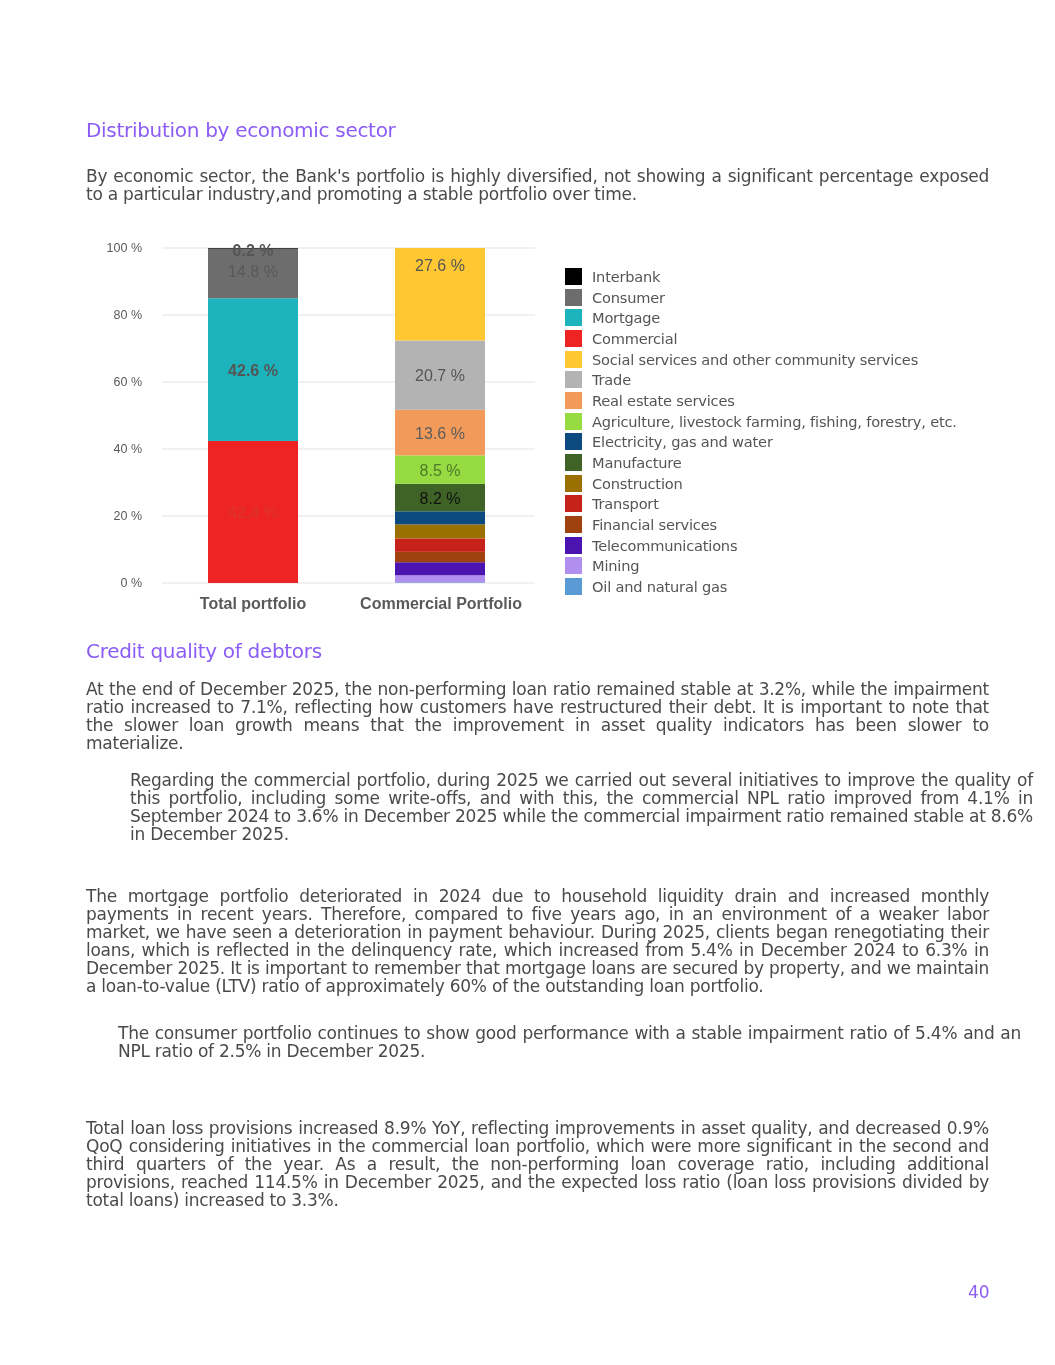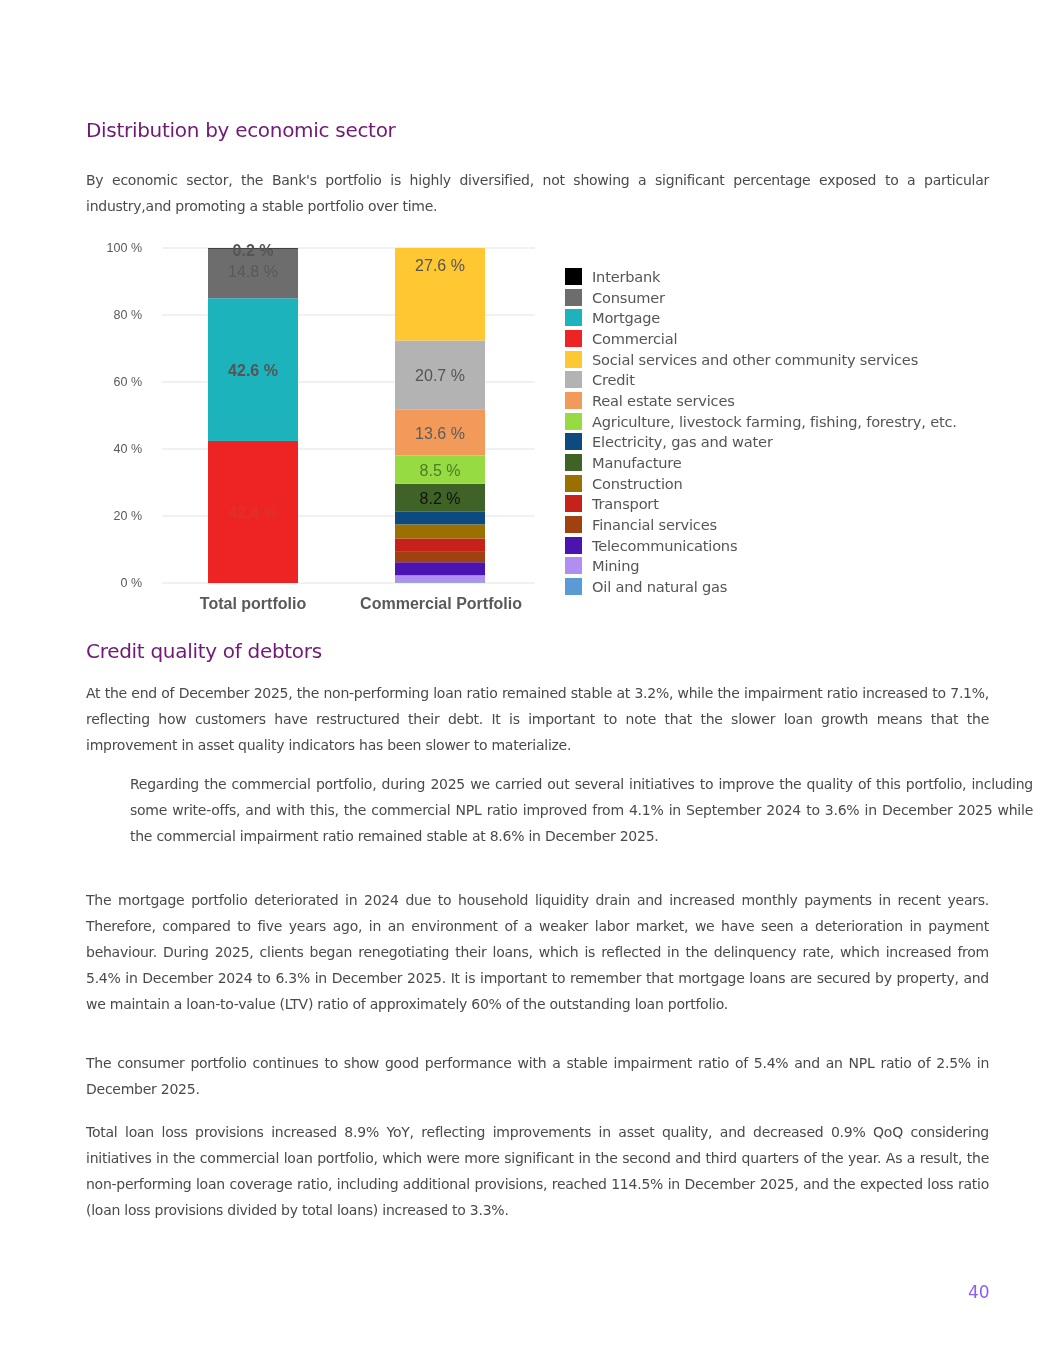--- a/index.html
+++ b/index.html
@@ -1,18 +1,18 @@
 <!DOCTYPE html>
 <html><head>
 <meta charset="utf-8">
 <style>
   html, body { margin: 0; padding: 0; background: #ffffff; }
   body { width: 1055px; height: 1365px; position: relative; font-family: "DejaVu Sans", sans-serif; color: #4a4a4a; overflow: hidden; }
-  .h2 { position: absolute; left: 86px; font-size: 20px; color: #701a75; font-weight: normal; margin: 0; letter-spacing: -0.3px; }
-  .para { position: absolute; left: 86px; width: 903px; font-size: 14px; line-height: 26px; color: #4a4a4a; text-align: justify; margin: 0; letter-spacing: -0.25px; }
+  .h2 { position: absolute; left: 86px; font-size: 20px; color: #8b5cf6; font-weight: normal; margin: 0; letter-spacing: -0.3px; }
+  .para { position: absolute; left: 86px; width: 903px; font-size: 17px; line-height: 18px; color: #4a4a4a; text-align: justify; margin: 0; letter-spacing: -0.25px; }
   #chart { position: absolute; left: 90px; top: 235px; }
   .legend { position: absolute; left: 565px; top: 266px; }
   .legend-item { display: flex; align-items: center; height: 20.7px; }
   .swatch { width: 17px; height: 17px; margin-right: 10px; flex: none; }
   .legend-label { font-size: 14.6px; color: #555555; letter-spacing: -0.2px; white-space: nowrap; }
   .page-num { position: absolute; left: 968px; top: 1282px; font-size: 17px; color: #8b5cf6; }
   .ytick { font-family: "Liberation Sans", sans-serif; font-size: 12.5px; fill: #595959; }
   .xcat { font-family: "Liberation Sans", sans-serif; font-size: 16px; font-weight: bold; fill: #595959; }
   .seg-label { font-family: "Liberation Sans", sans-serif; font-size: 16px; }
 </style>
@@ -90,21 +90,21 @@
     <div class="legend-item">
       <span class="swatch" style="background: rgb(238, 36, 36);"></span>
       <span class="legend-label">Commercial</span>
     </div>
     <div class="legend-item">
       <span class="swatch" style="background: rgb(255, 200, 51);"></span>
       <span class="legend-label">Social services and other community services</span>
     </div>
     <div class="legend-item">
       <span class="swatch" style="background: rgb(179, 179, 179);"></span>
-      <span class="legend-label">Credit</span>
+      <span class="legend-label">Trade</span>
     </div>
     <div class="legend-item">
       <span class="swatch" style="background: rgb(242, 154, 90);"></span>
       <span class="legend-label">Real estate services</span>
     </div>
     <div class="legend-item">
       <span class="swatch" style="background: rgb(150, 219, 66);"></span>
       <span class="legend-label">Agriculture, livestock farming, fishing, forestry, etc.</span>
     </div>
     <div class="legend-item">
@@ -138,16 +138,16 @@
     <div class="legend-item">
       <span class="swatch" style="background: rgb(91, 155, 213);"></span>
       <span class="legend-label">Oil and natural gas</span>
     </div>
   </div>
 
 <h2 class="h2" style="top:639px;">Credit quality of debtors</h2>
 <p class="para" style="top:640px;margin-top:40px;">At the end of December 2025, the non-performing loan ratio remained stable at 3.2%, while the impairment ratio increased to 7.1%, reflecting how customers have restructured their debt. It is important to note that the slower loan growth means that the improvement in asset quality indicators has been slower to materialize.</p>
 <p class="para" style="top:771px;margin-left:44px;">Regarding the commercial portfolio, during 2025 we carried out several initiatives to improve the quality of this portfolio, including some write-offs, and with this, the commercial NPL ratio improved from 4.1% in September 2024 to 3.6% in December 2025 while the commercial impairment ratio remained stable at 8.6% in December 2025.</p>
 <p class="para" style="top:887px;">The mortgage portfolio deteriorated in 2024 due to household liquidity drain and increased monthly payments in recent years. Therefore, compared to five years ago, in an environment of a weaker labor market, we have seen a deterioration in payment behaviour. During 2025, clients began renegotiating their loans, which is reflected in the delinquency rate, which increased from 5.4% in December 2024 to 6.3% in December 2025. It is important to remember that mortgage loans are secured by property, and we maintain a loan-to-value (LTV) ratio of approximately 60% of the outstanding loan portfolio.</p>
-<p class="para" style="top:1050px;">The consumer portfolio continues to show good performance with a stable impairment ratio of 5.4% and an NPL ratio of 2.5% in December 2025.</p>
+<p class="para" style="top:1024px;margin-left:32px;">The consumer portfolio continues to show good performance with a stable impairment ratio of 5.4% and an NPL ratio of 2.5% in December 2025.</p>
 <p class="para" style="top:1119px;">Total loan loss provisions increased 8.9% YoY, reflecting improvements in asset quality, and decreased 0.9% QoQ considering initiatives in the commercial loan portfolio, which were more significant in the second and third quarters of the year. As a result, the non-performing loan coverage ratio, including additional provisions, reached 114.5% in December 2025, and the expected loss ratio (loan loss provisions divided by total loans) increased to 3.3%.</p>
 
 <div class="page-num">40</div>
 
 </body></html>

